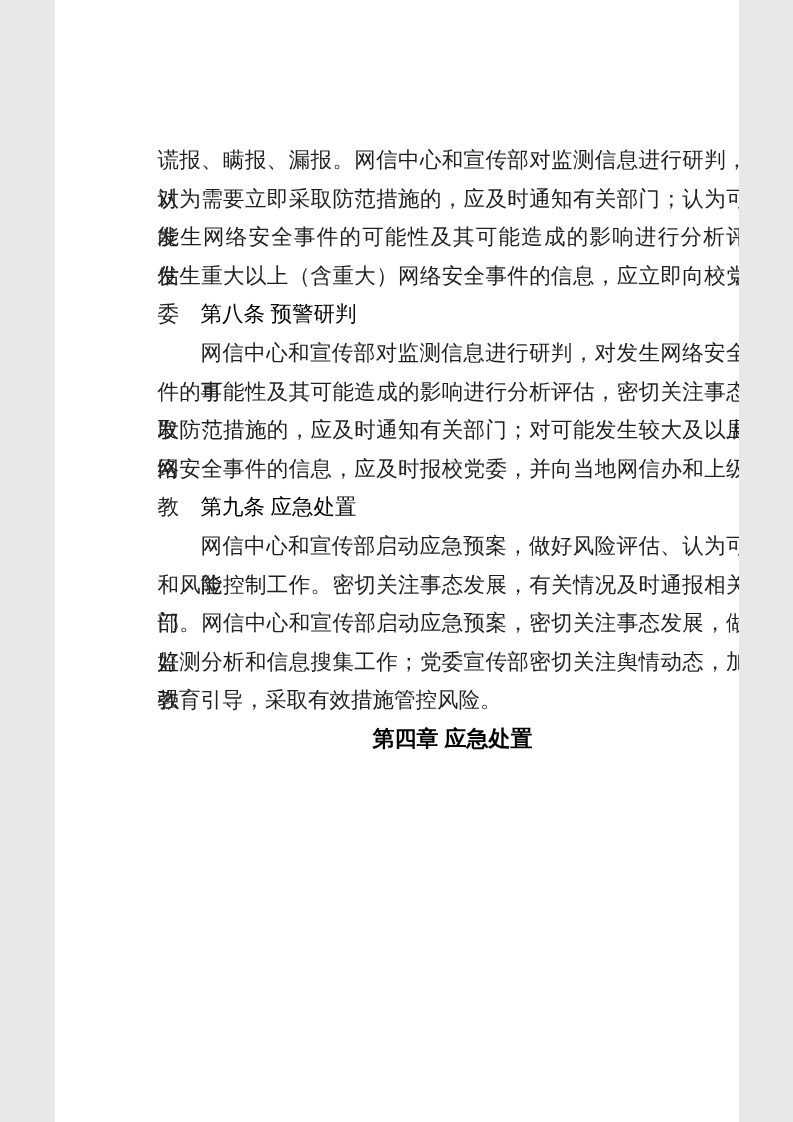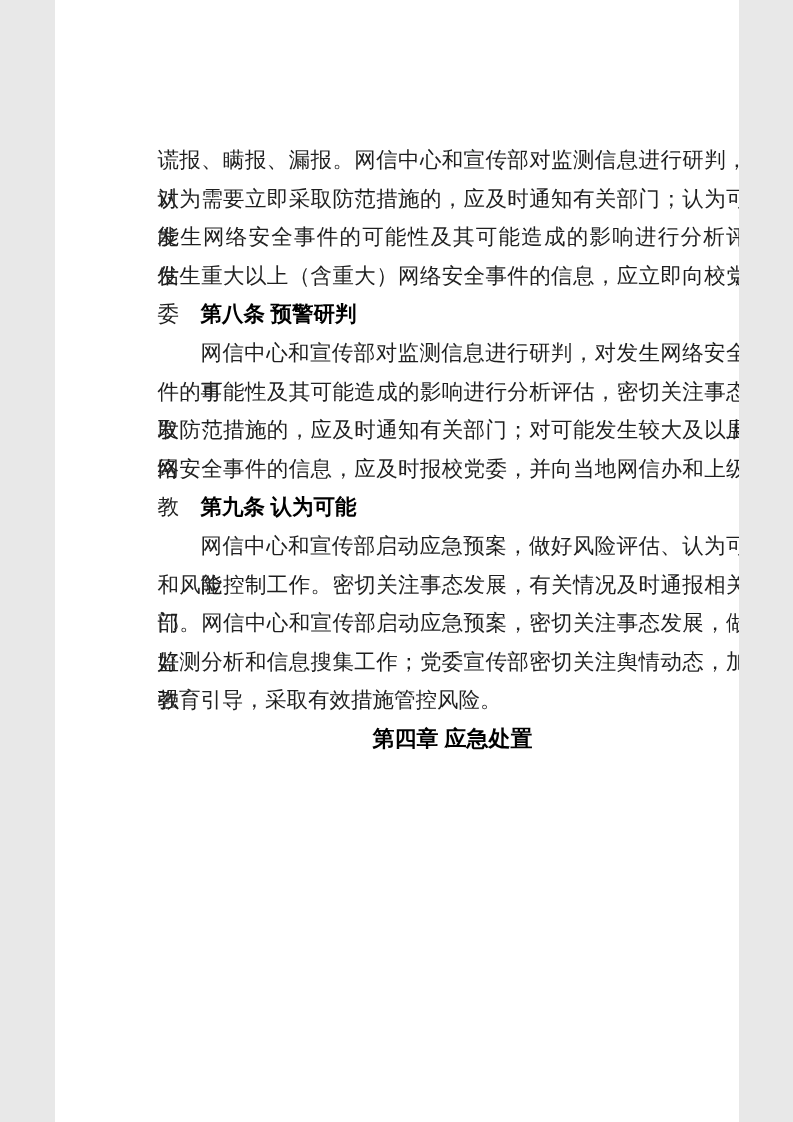--- a/index.html
+++ b/index.html
@@ -38,21 +38,21 @@
   .line.fill {
     white-space: normal;
     text-align: justify;
     text-align-last: justify;
   }
   .line.indent {
     padding-left: 43px;
   }
   .article-heading .line {
     font-family: "Liberation Serif", serif;
-    font-weight: bold;
+    font-weight: normal;
     color: #000000;
   }
   .chapter-heading .line {
     font-family: "Liberation Sans", sans-serif;
     font-weight: bold;
     font-size: 22px;
     color: #000000;
     text-align: right;
     text-align-last: center;
   }
@@ -71,21 +71,21 @@
       <div class="block article-heading">
         <div class="line indent">第八条 预警研判</div>
       </div>
       <div class="block paragraph">
         <div class="line fill indent">网信中心和宣传部对监测信息进行研判，对发生网络安全事</div>
         <div class="line fill">件的可能性及其可能造成的影响进行分析评估，密切关注事态发展</div>
         <div class="line fill">取防范措施的，应及时通知有关部门；对可能发生较大及以上网</div>
         <div class="line fill">络安全事件的信息，应及时报校党委，并向当地网信办和上级教</div>
       </div>
       <div class="block article-heading">
-        <div class="line indent">第九条 认为可能</div>
+        <div class="line indent">第九条 应急处置</div>
       </div>
       <div class="block paragraph">
         <div class="line fill indent">网信中心和宣传部启动应急预案，做好风险评估、认为可能</div>
         <div class="line fill">和风险控制工作。密切关注事态发展，有关情况及时通报相关部</div>
         <div class="line fill">门。网信中心和宣传部启动应急预案，密切关注事态发展，做好</div>
         <div class="line fill">监测分析和信息搜集工作；党委宣传部密切关注舆情动态，加强</div>
         <div class="line">教育引导，采取有效措施管控风险。</div>
       </div>
       <div class="block chapter-heading">
         <div class="line">第四章 应急处置</div>

